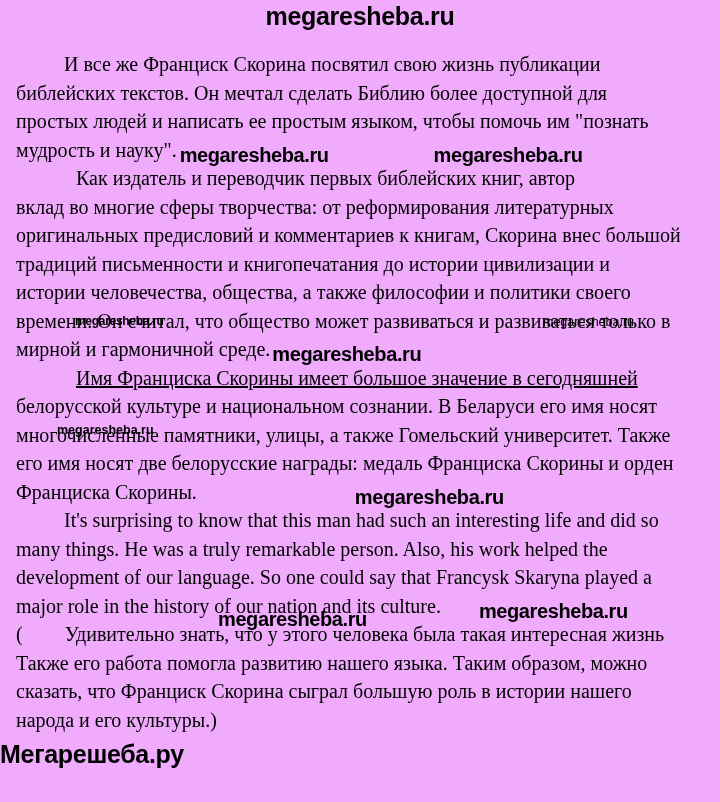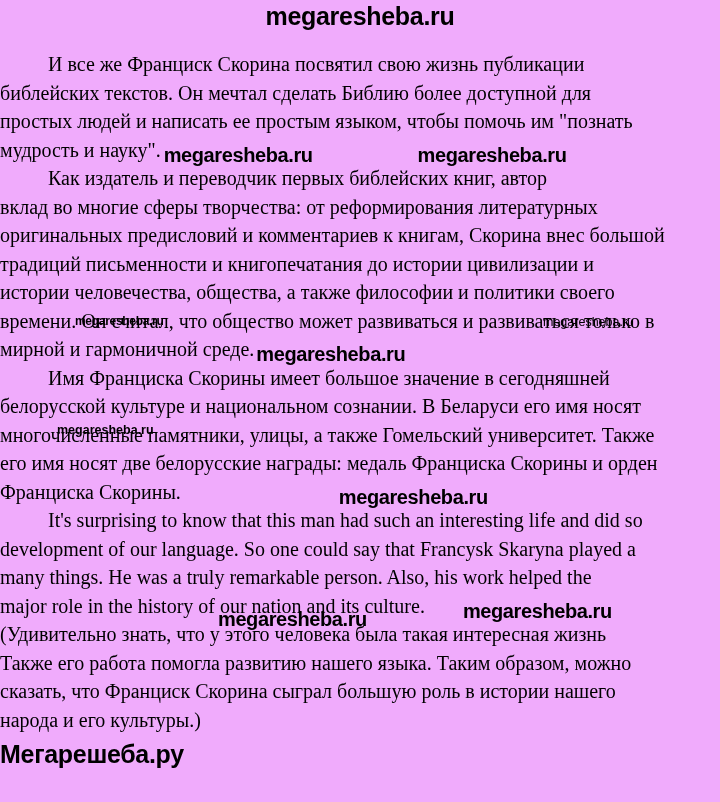--- a/index.html
+++ b/index.html
@@ -21,21 +21,21 @@
     padding-top: 2px;
     margin-bottom: 20px;
     letter-spacing: -0.3px;
   }
   .body-text { }
   .line {
     white-space: nowrap;
     font-size: 20px;
     line-height: 28.5px;
     height: 28.5px;
-    padding-left: 0;
+    padding-left: 16px;
   }
   .seg { white-space: pre; }
   .wm-inline {
     font-family: "Liberation Sans", sans-serif;
     font-weight: 700;
     font-size: 20px;
     letter-spacing: -0.4px;
     position: relative;
     top: 5px;
   }
@@ -63,37 +63,37 @@
 <body>
 
 <div class="page">
   <div class="header">megaresheba.ru</div>
 
   <div class="body-text">
       <div class="line"><span class="seg" style="margin-left: 48px;">И все же Франциск Скорина посвятил свою жизнь публикации</span></div>
       <div class="line"><span class="seg">библейских текстов. Он мечтал сделать Библию более доступной для</span></div>
       <div class="line"><span class="seg">простых людей и написать ее простым языком, чтобы помочь им "познать</span></div>
       <div class="line"><span class="seg">мудрость и науку".</span><span class="wm-inline" style="margin-left: 3px;">megaresheba.ru</span><span class="wm-inline" style="margin-left: 105px;">megaresheba.ru</span></div>
-      <div class="line"><span class="seg" style="margin-left: 48px;">Как издатель и переводчик первых библейских книг, автор</span></div>
+      <div class="line"><span class="seg" style="margin-left: 60px;">Как издатель и переводчик первых библейских книг, автор</span></div>
       <div class="line"><span class="seg">вклад во многие сферы творчества: от реформирования литературных</span></div>
       <div class="line"><span class="seg">оригинальных предисловий и комментариев к книгам, Скорина внес большой</span></div>
       <div class="line"><span class="seg">традиций письменности и книгопечатания до истории цивилизации и</span></div>
       <div class="line"><span class="seg">истории человечества, общества, а также философии и политики своего</span></div>
       <div class="line"><span class="seg">времени. Он считал, что общество может развиваться и развиваться только в</span></div>
       <div class="line"><span class="seg">мирной и гармоничной среде.</span><span class="wm-inline" style="margin-left: 2px;">megaresheba.ru</span></div>
-      <div class="line"><span class="seg" style="margin-left: 48px;">Имя Франциска Скорины имеет большое значение в сегодняшней</span></div>
+      <div class="line"><span class="seg" style="margin-left: 60px; text-decoration: underline;">Имя Франциска Скорины имеет большое значение в сегодняшней</span></div>
       <div class="line"><span class="seg">белорусской культуре и национальном сознании. В Беларуси его имя носят</span></div>
       <div class="line"><span class="seg">многочисленные памятники, улицы, а также Гомельский университет. Также</span></div>
       <div class="line"><span class="seg">его имя носят две белорусские награды: медаль Франциска Скорины и орден</span></div>
       <div class="line"><span class="seg">Франциска Скорины.</span><span class="wm-inline" style="margin-left: 158px;">megaresheba.ru</span></div>
       <div class="line"><span class="seg" style="margin-left: 48px;">It's surprising to know that this man had such an interesting life and did so</span></div>
+      <div class="line"><span class="seg">many things. He was a truly remarkable person. Also, his work helped the</span></div>
       <div class="line"><span class="seg">development of our language. So one could say that Francysk Skaryna played a</span></div>
-      <div class="line"><span class="seg">many things. He was a truly remarkable person. Also, his work helped the</span></div>
       <div class="line"><span class="seg">major role in the history of our nation and its culture.</span><span class="wm-inline" style="margin-left: 38px;">megaresheba.ru</span></div>
-      <div class="line"><span class="seg">(</span><span class="seg" style="">Удивительно знать, что у этого человека была такая интересная жизнь</span></div>
+      <div class="line"><span class="seg">(</span><span class="seg" style="margin-left: 42px;">Удивительно знать, что у этого человека была такая интересная жизнь</span></div>
       <div class="line"><span class="seg">Также его работа помогла развитию нашего языка. Таким образом, можно</span></div>
       <div class="line"><span class="seg">сказать, что Франциск Скорина сыграл большую роль в истории нашего</span></div>
       <div class="line"><span class="seg">народа и его культуры.)</span></div>
     </div>
 
   <div class="footer">Мегарешеба.ру</div>
 <div class="wm-overlay small-bold" style="left: 75px; top: 314px;">megaresheba.ru</div>
     <div class="wm-overlay small" style="left: 543px; top: 315px;">megaresheba.ru</div>
     <div class="wm-overlay small-semibold" style="left: 57px; top: 423px;">megaresheba.ru</div>
     <div class="wm-overlay large" style="left: 218px; top: 608px;">megaresheba.ru</div>

